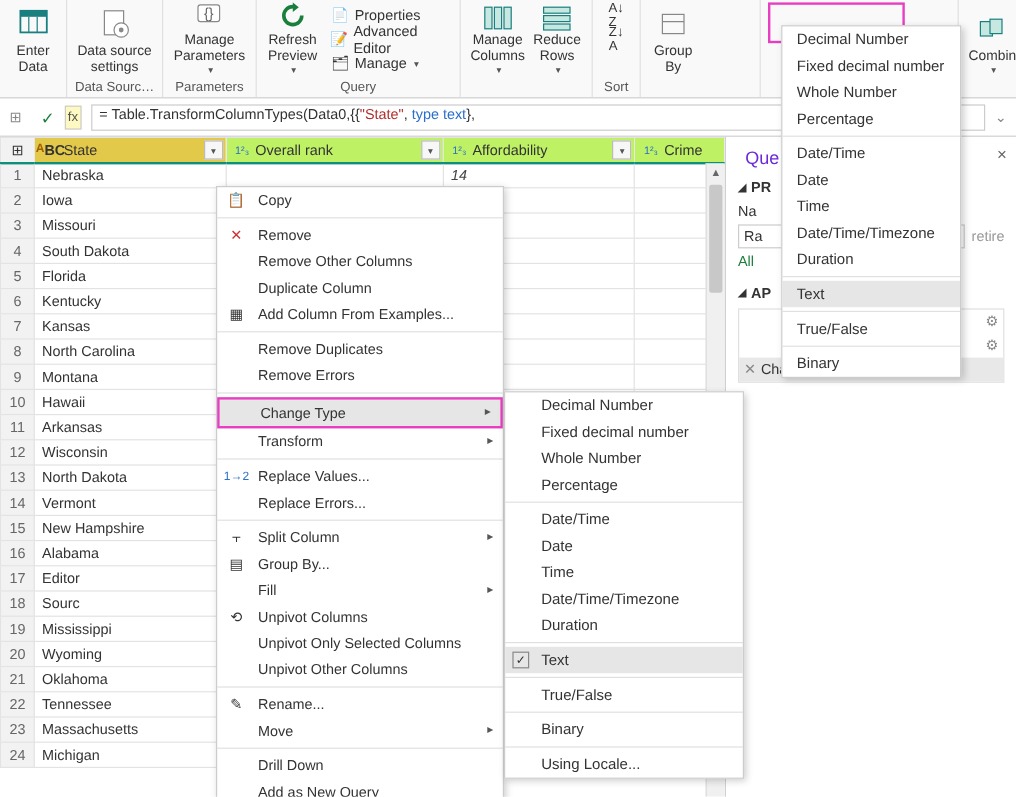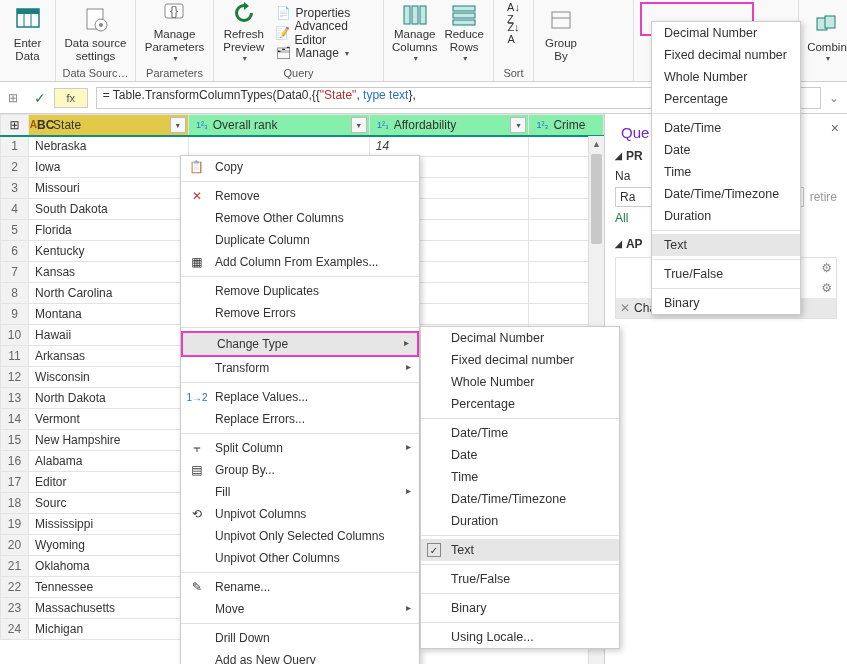--- a/index.html
+++ b/index.html
@@ -19,33 +19,33 @@
   .caret::after { content: "▾"; font-size: 8px; color: #555; margin-left: 2px; }
 
   
   .dropdown { position: absolute; background: #fff; border: 1px solid #ccc; box-shadow: 2px 2px 6px rgba(0,0,0,.2); z-index: 100; }
   .dd-item { padding: 4px 20px 4px 12px; cursor: pointer; white-space: nowrap; font-size: 12.5px; min-width: 140px; }
   .dd-sep { height: 1px; background: #e0e0e0; margin: 3px 0; }
   .dd-item.hovered { background: #e6e6e6; }
 
   
   .formula-bar { display: flex; align-items: center; height: 32px; border-bottom: 1px solid #d0d0d0; padding: 0 8px; gap: 8px; }
-  .fx-btn { width: 34px; height: 20px; border: 1px solid #ccc; background:#fef9c3; display:flex;align-items:center;justify-content:center; font-size:11px; color:#555; cursor:pointer;}
+  .fx-btn { width: 14px; height: 20px; border: 1px solid #ccc; background:#fef9c3; display:flex;align-items:center;justify-content:center; font-size:11px; color:#555; cursor:pointer;}
   .fx-input { flex:1; height: 22px; border:1px solid #ccc; padding: 0 6px; font-family: Consolas, monospace; font-size: 12px; position: relative; overflow:hidden; white-space:nowrap;}
 
   
   .main { display:flex; height: calc(100% - 114px); }
   .gridwrap { flex:1; overflow:hidden; border-right:1px solid #d0d0d0; position:relative; }
   .rightpane { width: 242px; padding: 8px 10px; position: relative; }
 
   
   table.grid { border-collapse: collapse; width: 100%; }
   .grid th, .grid td { border: 1px solid #e3e3e3; height: 21px; padding: 0 6px; text-align:left; font-size:12px; }
   .grid th.rowhdr, .grid td.rowhdr { width: 26px; text-align:center; background:#f2f2f2; color:#666; }
-  .grid thead th { background:#86efac; border-bottom: 2px solid #0d8f7c; position:relative; font-weight:normal; }
+  .grid thead th { background:#bef264; border-bottom: 2px solid #0d8f7c; position:relative; font-weight:normal; }
   .grid thead th.selcol { background:#e2c94a; }
   .colhdr-inner { display:flex; align-items:center; gap:4px;}
   .typeico { width:14px; height:14px; display:inline-flex; align-items:center; justify-content:center;}
   .filterbtn { position:absolute; right:2px; top:2px; width:16px; height:16px; border:1px solid #bbb; background:#f7f7f7; display:flex; align-items:center; justify-content:center; cursor:pointer; font-size:8px; color:#555;}
   .numcell { text-align:right; font-style:italic; color:#444; padding-right:16px; }
 
   .scrollbar-v { position:absolute; right:0; top:22px; bottom:0; width:16px; background:#f0f0f0; border-left:1px solid #ddd;}
   .scroll-thumb { position:absolute; left:2px; right:2px; top:4px; height:90px; background:#c8c8c8; border-radius:2px;}
   .scroll-arr { position:absolute; left:0; right:0; height:16px; display:flex;align-items:center;justify-content:center;color:#666; font-size:9px;}
   

